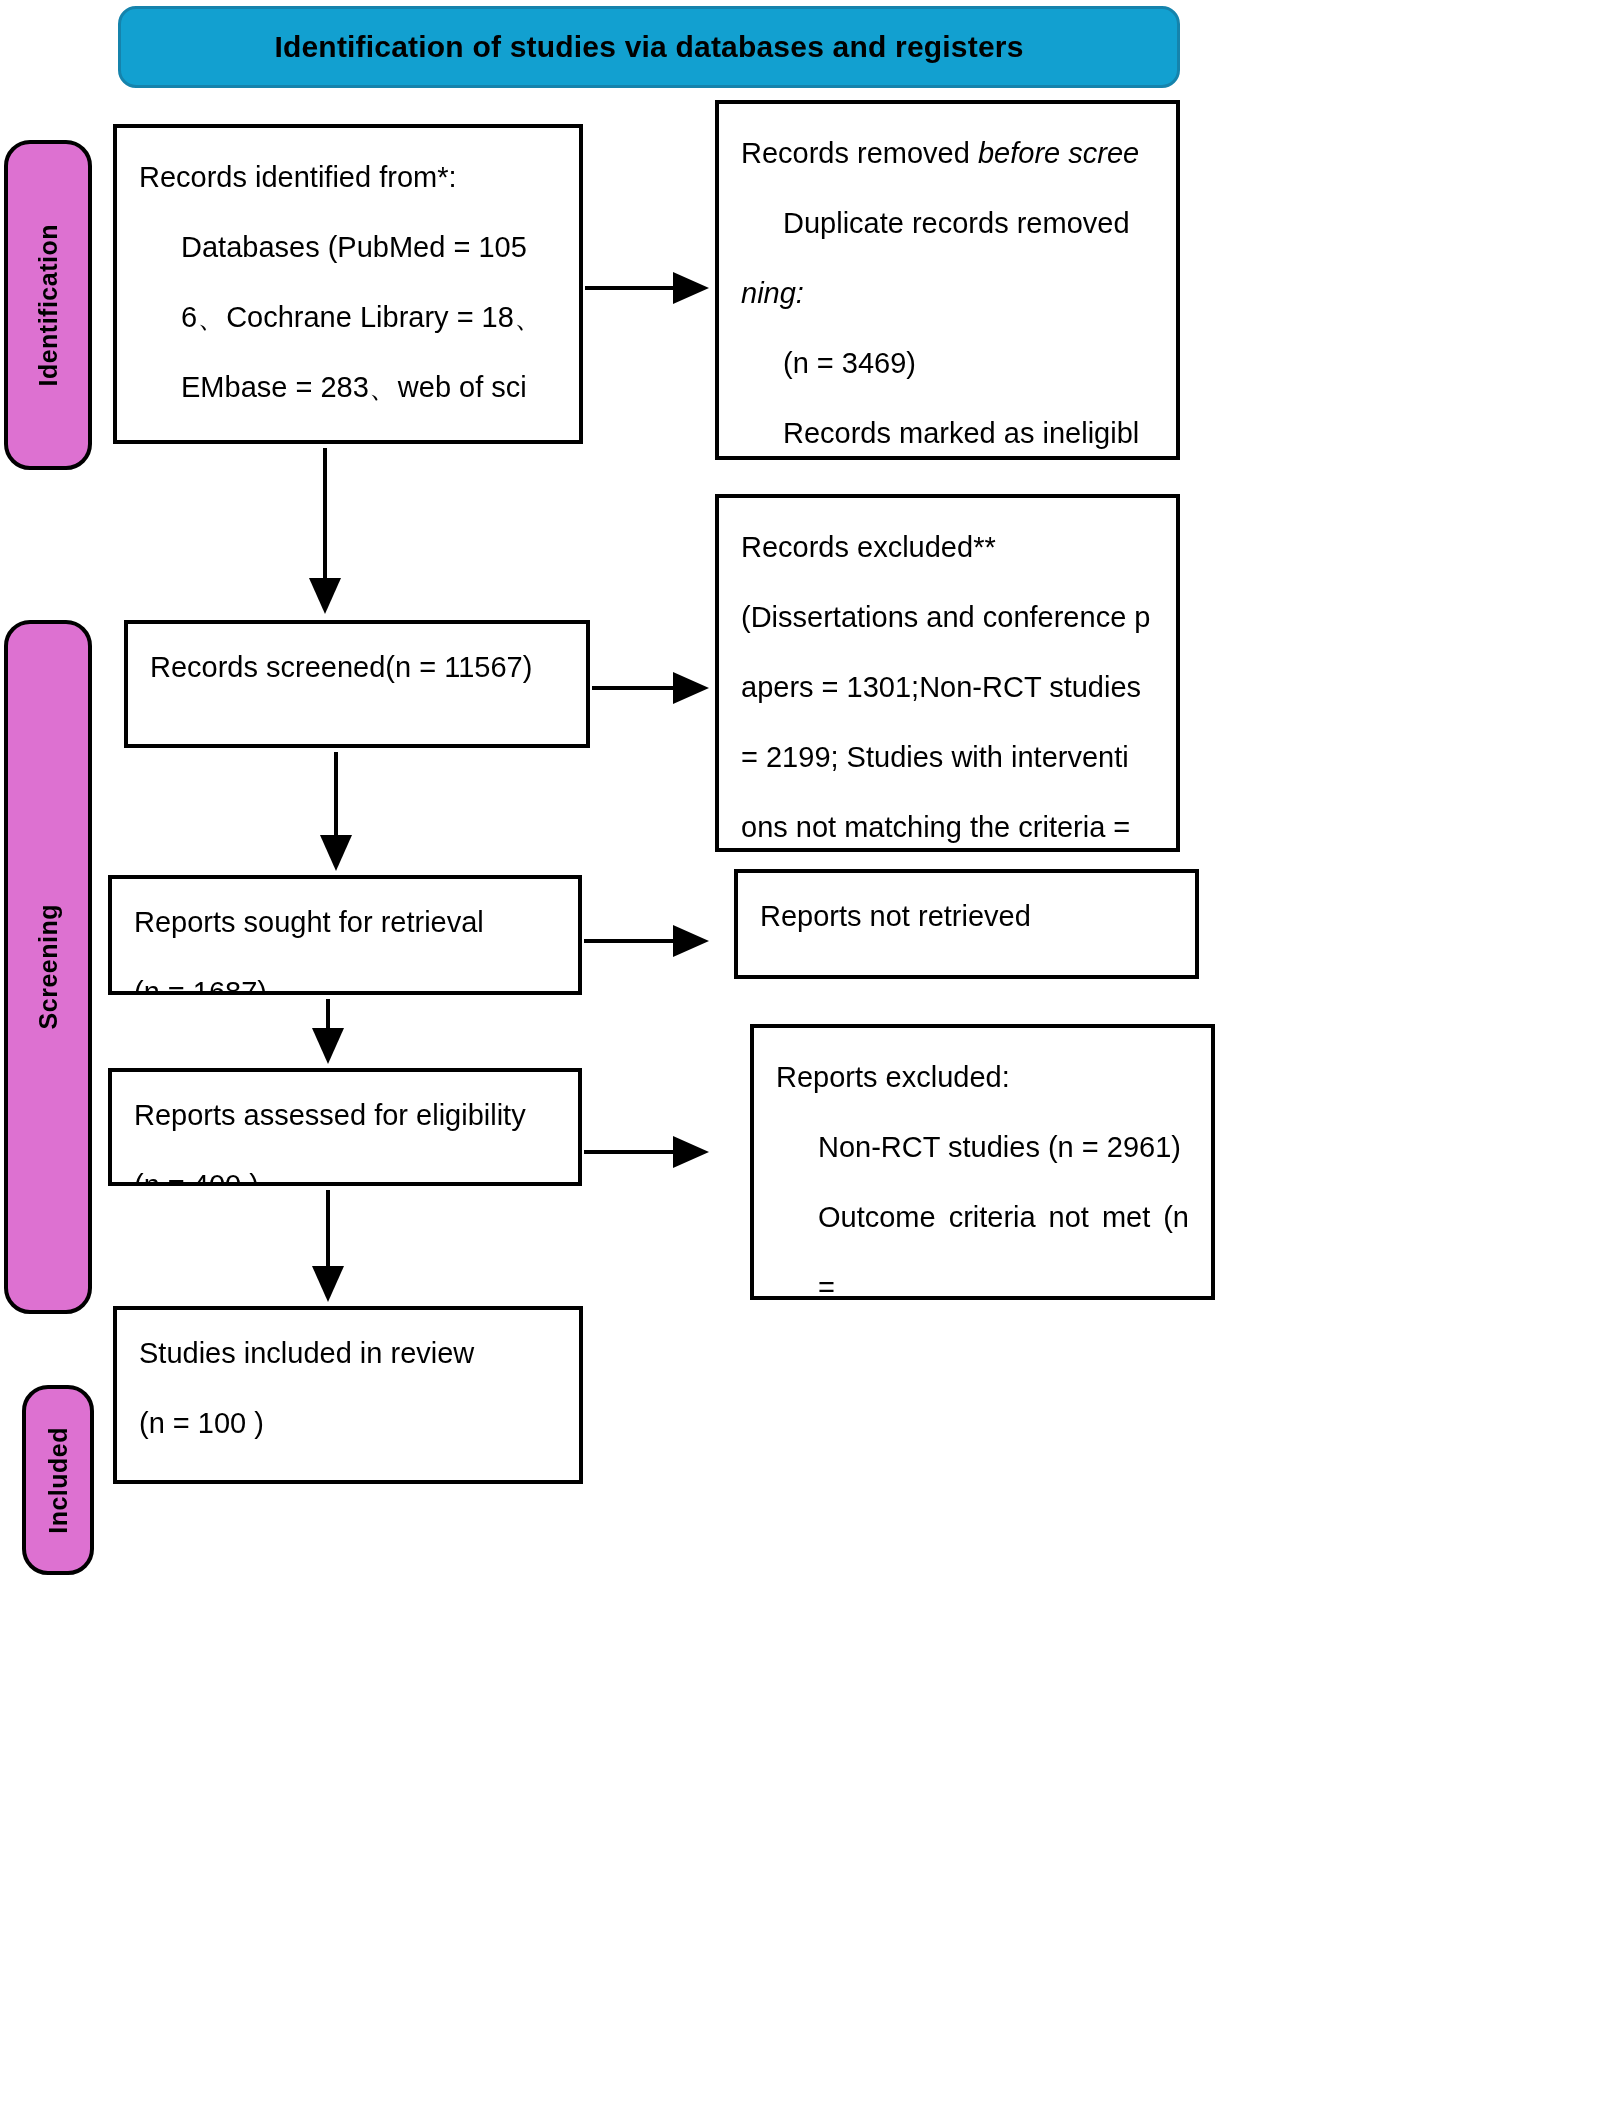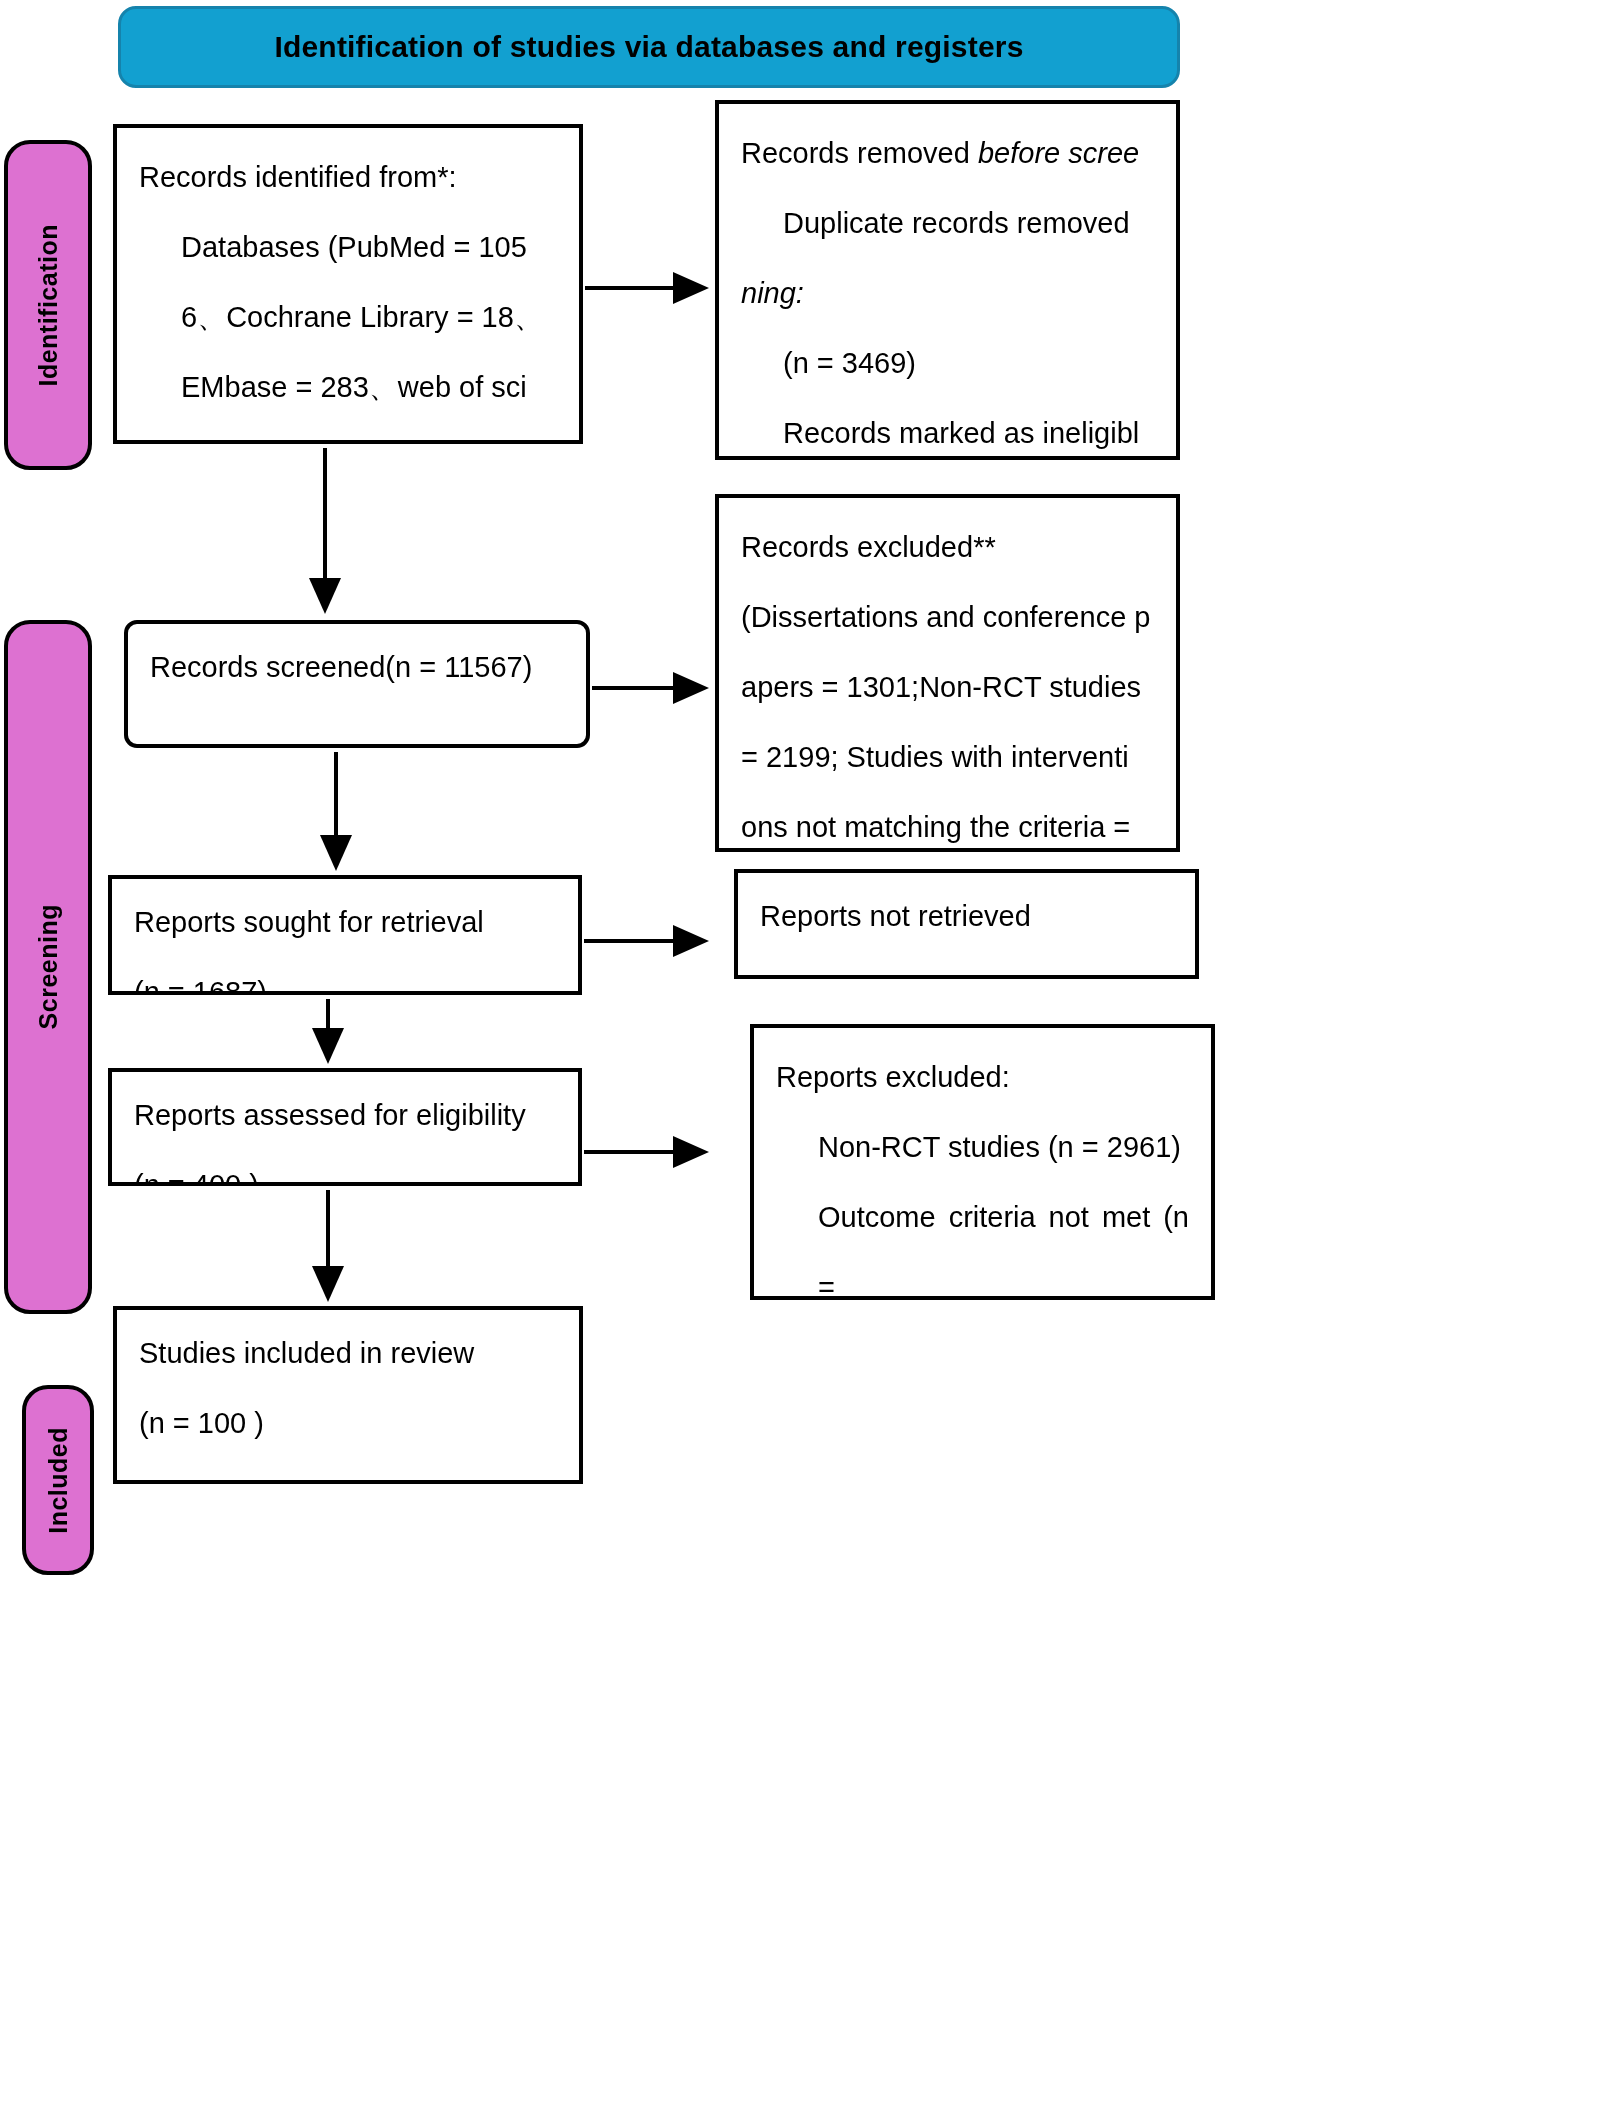--- a/index.html
+++ b/index.html
@@ -87,21 +87,21 @@
     text-align: justify;
     text-justify: inter-word;
     white-space: pre-wrap;
   }
   .line.indent { padding-left: 42px; }
   .line.ital { font-style: italic; }
   .line em { font-style: italic; }
 
   
   #box-identified       { left: 113px; top: 124px;  width: 470px; height: 320px; }
-  #box-screened         { left: 124px; top: 620px;  width: 466px; height: 128px; border-radius: 13px; }
+  #box-screened         { left: 124px; top: 620px;  width: 466px; height: 128px; }
   #box-sought           { left: 108px; top: 875px;  width: 474px; height: 120px; }
   #box-assessed         { left: 108px; top: 1068px; width: 474px; height: 118px; }
   #box-included-studies { left: 113px; top: 1306px; width: 470px; height: 178px; }
 
   
   #box-removed      { left: 715px; top: 100px;  width: 465px; height: 360px; }
   #box-rec-excluded { left: 715px; top: 494px;  width: 465px; height: 358px; }
   #box-not-retr     { left: 734px; top: 869px;  width: 465px; height: 110px; }
   #box-rep-excluded { left: 750px; top: 1024px; width: 465px; height: 276px; }
 

